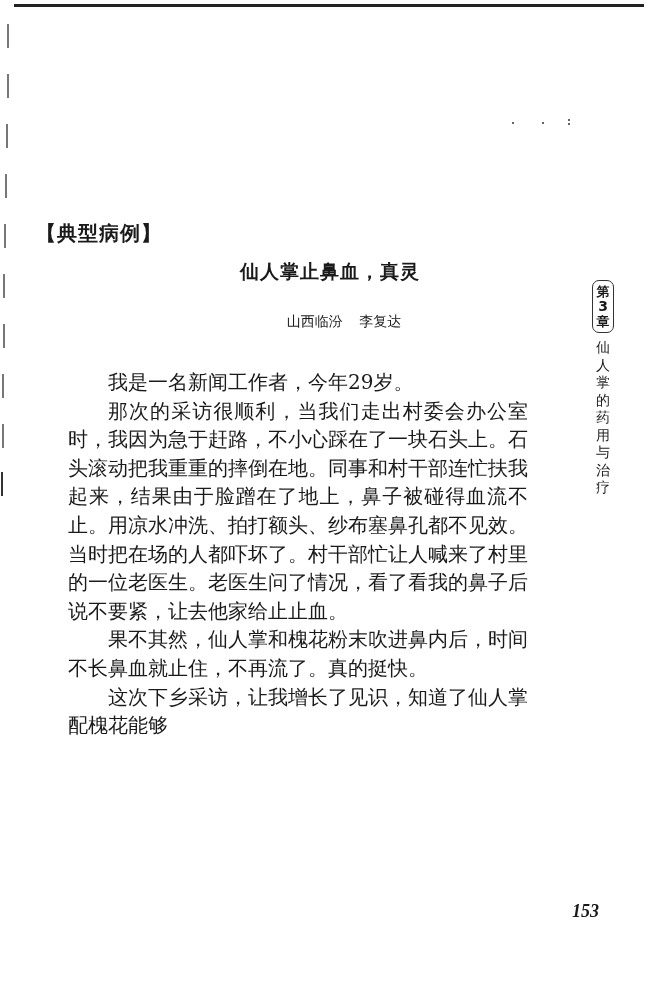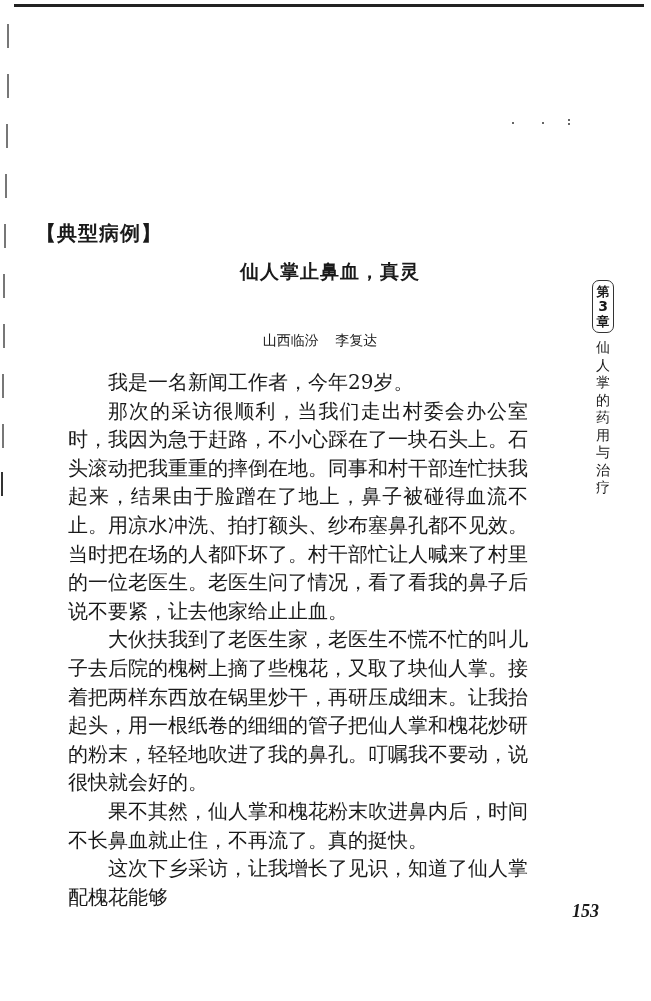--- a/index.html
+++ b/index.html
@@ -6,21 +6,21 @@
     body { width: 651px; height: 1001px; position: relative; overflow: hidden;
            font-family: "DejaVu Serif", "Liberation Serif", serif; color: #1a1a1a; }
     .top-rule { position: absolute; left: 14px; top: 4px; width: 630px; height: 3px; background: #222; }
     .left-mark { position: absolute; width: 1.5px; height: 24px; background: #777; }
     .specks { position: absolute; left: 512px; top: 118px; width: 70px; height: 10px; }
     .speck { position: absolute; width: 2px; height: 2px; background: #333; border-radius: 1px; }
     .section-label { position: absolute; left: 36px; top: 214px; font-size: 20px; font-weight: bold;
                      font-family: "DejaVu Sans", "Liberation Sans", sans-serif; letter-spacing: 1px; margin-top: 6px; }
     .article-title { position: absolute; left: 0; width: 560px; top: 259px; text-align: center;
                      font-size: 19px; font-weight: bold; letter-spacing: 1px; padding-left: 50px; }
-    .byline { position: absolute; left: 0; width: 560px; top: 313px; text-align: center; font-size: 14px; padding-left: 40px; margin-top: 19px; }
+    .byline { position: absolute; left: 0; width: 560px; top: 313px; text-align: center; font-size: 14px; padding-left: 64px; }
     .byline span { margin: 0 6px; }
     .body-text { position: absolute; left: 68px; top: 368px; width: 460px; font-size: 20px; line-height: 28.6px; }
     .body-text p { margin: 0; text-indent: 2em; text-align: justify; }
     .chapter-tab { position: absolute; left: 592px; top: 280px; width: 22px; }
     .chapter-box { border: 1.5px solid #333; border-radius: 7px; text-align: center; padding: 3px 0;
                    font-family: "DejaVu Sans", "Liberation Sans", sans-serif; font-weight: bold; font-size: 13px; line-height: 15px; }
     .chapter-title { margin-top: 6px; text-align: center; font-size: 14px; line-height: 17.5px; }
     .page-number { position: absolute; left: 572px; top: 901px; font-size: 18px; font-style: italic; font-weight: bold;
                    font-family: Liberation Serif, serif; }
   </style>
@@ -54,21 +54,20 @@
 <h1 class="article-title" style="margin:0;">仙人掌止鼻血，真灵</h1>
 
 <div class="byline">
   <span>山西临汾</span>
   <span>李复达</span>
 </div>
 
 <div class="body-text">
   <p>我是一名新闻工作者，今年29岁。</p>
   <p>那次的采访很顺利，当我们走出村委会办公室时，我因为急于赶路，不小心踩在了一块石头上。石头滚动把我重重的摔倒在地。同事和村干部连忙扶我起来，结果由于脸蹭在了地上，鼻子被碰得血流不止。用凉水冲洗、拍打额头、纱布塞鼻孔都不见效。当时把在场的人都吓坏了。村干部忙让人喊来了村里的一位老医生。老医生问了情况，看了看我的鼻子后说不要紧，让去他家给止止血。</p>
-  <p>大伙扶我到了老医生家，老医生不慌不忙的叫儿子去后院的槐树上摘了些槐花，又取了块仙人掌。接着把两样东西放在锅里炒干，再研压成细末。让我抬起头，用一根纸卷的细细的管子把仙人掌和槐花炒研的粉末，轻轻地吹进了我的鼻孔。叮嘱我不要动，说很快就会好的。</p>
   <p>果不其然，仙人掌和槐花粉末吹进鼻内后，时间不长鼻血就止住，不再流了。真的挺快。</p>
   <p>这次下乡采访，让我增长了见识，知道了仙人掌配槐花能够</p>
 </div>
 
 <div class="chapter-tab">
   <div class="chapter-box">
     <div>第</div>
     <div style="font-size:14px;">3</div>
     <div>章</div>
   </div>

